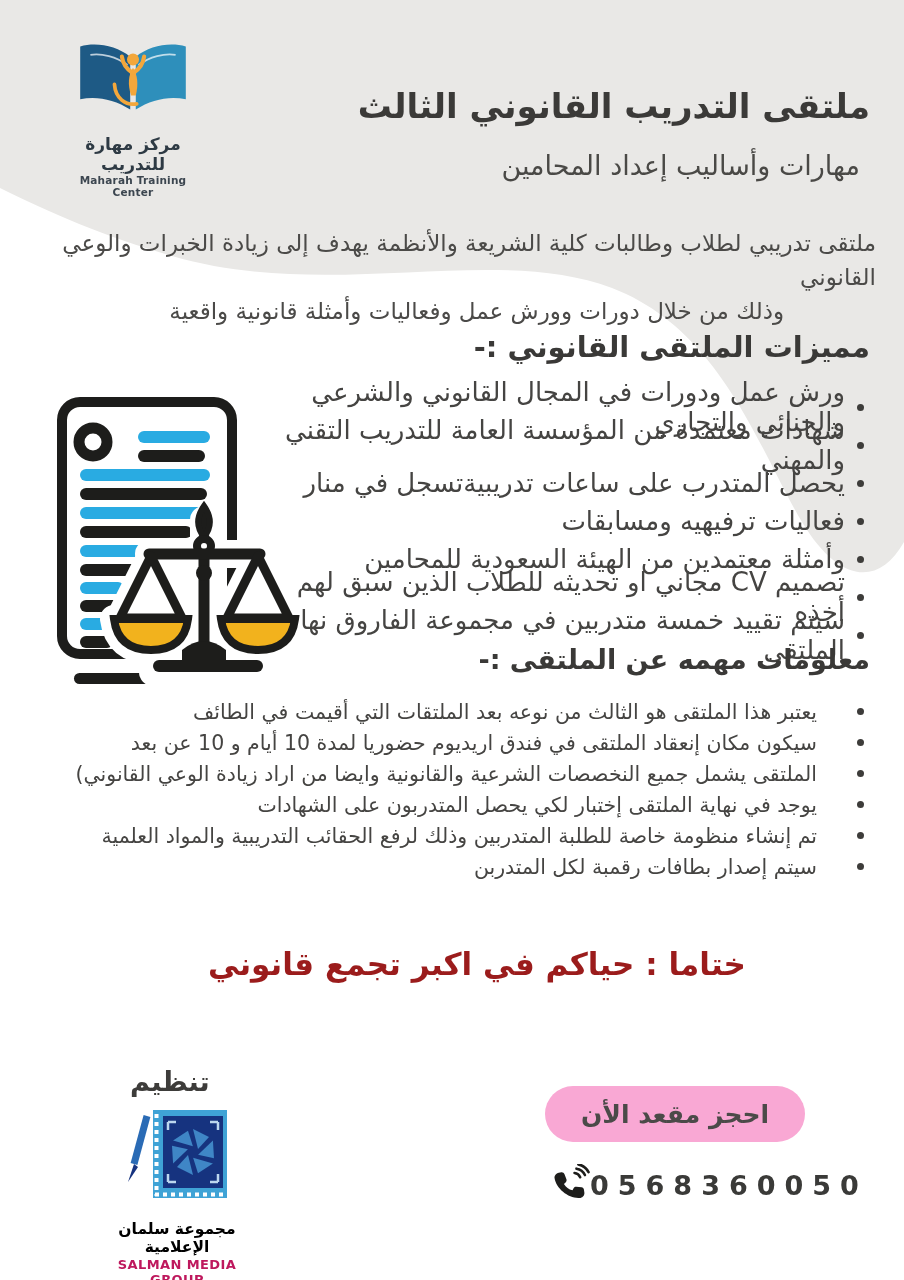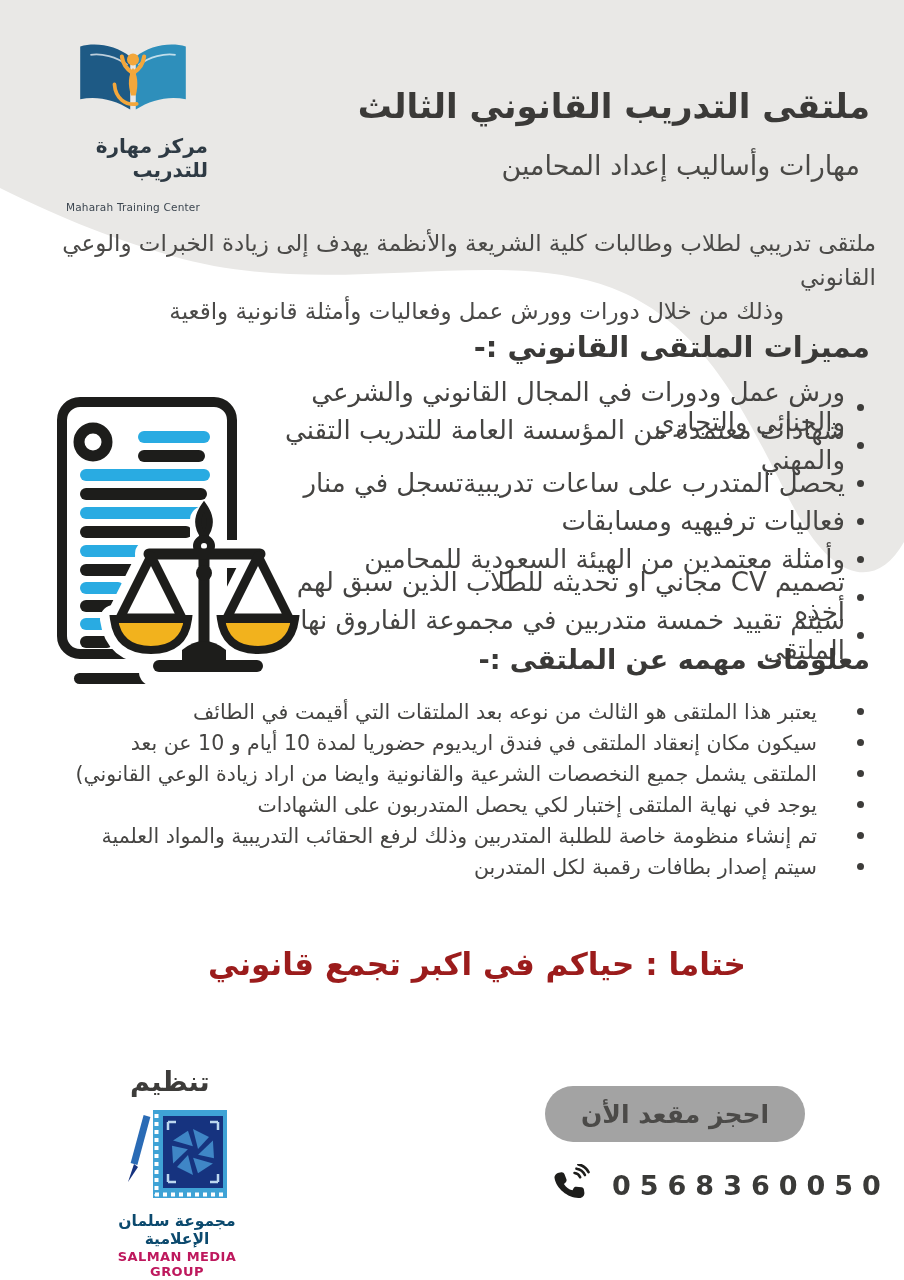--- a/index.html
+++ b/index.html
@@ -6,22 +6,22 @@
   .page{
     position:relative;width:904px;height:1280px;margin:0 auto;
     background:#ffffff;overflow:hidden;direction:rtl;
     font-family:"DejaVu Sans","Liberation Sans",sans-serif;
   }
   .bg-svg{position:absolute;inset:0;z-index:0;}
   .layer{position:absolute;z-index:1;}
 
   
   .maharah{left:58px;top:40px;width:150px;text-align:center;}
-  .maharah .ar{font-size:20px;font-weight:bold;color:#2e3a44;margin-top:2px;text-align:right;}
-  .maharah .en{font-size:10.5px;font-weight:normal;color:#3c4650;margin-top:19px;letter-spacing:.2px;}
+  .maharah .ar{font-size:17px;font-weight:bold;color:#2e3a44;margin-top:2px;}
+  .maharah .en{font-size:10.5px;font-weight:bold;color:#3c4650;margin-top:0;letter-spacing:.2px;}
 
   .page-title{top:86px;right:34px;font-size:34px;font-weight:bold;color:#3b3a38;}
   .page-subtitle{top:150px;right:44px;font-size:27px;color:#4a4946;}
 
   .intro{top:226px;right:28px;width:860px;text-align:right;font-size:23px;color:#4b4a48;line-height:34px;}
   .intro .l2{margin-right:92px;}
 
   .sec-heading{font-size:29px;font-weight:bold;color:#3a3937;}
   .features-heading{top:330px;right:34px;}
   .info-heading{top:644px;right:34px;font-size:27px;}
@@ -33,30 +33,30 @@
   .features-list .li-row{justify-content:flex-start;height:38px;font-size:26px;color:#454442;}
   .info-list .li-row{justify-content:flex-start;height:31px;font-size:20.5px;color:#454442;gap:28px;}
   .dot{flex:0 0 auto;width:7px;height:7px;border-radius:50%;background:#3d3c3a;margin-left:12px;}
 
   .illustration{left:52px;top:388px;width:250px;height:312px;}
 
   .closing{top:946px;left:0;right:0;text-align:center;font-size:31px;font-weight:bold;color:#9b1c1c;transform:translateX(25px);}
 
   .organize-label{top:1066px;left:130px;font-size:27px;font-weight:bold;color:#3d3c3a;}
   .salman{top:1106px;left:92px;width:170px;text-align:center;}
-  .salman .ar{font-size:15.5px;font-weight:bold;color:#0c4a6e;margin-top:2px;text-align:center;}
+  .salman .ar{font-size:15.5px;font-weight:bold;color:#000000;margin-top:10px;text-align:center;}
   .salman .en{font-size:13px;font-weight:bold;color:#be185d;margin-top:1px;letter-spacing:.4px;}
 
   .cta-button{
     position:absolute;top:1086px;left:545px;width:260px;height:56px;z-index:1;
-    border:none;border-radius:28px;background:#a3a3a3;cursor:pointer;
+    border:none;border-radius:28px;background:#f9a8d4;cursor:pointer;
     font-family:inherit;font-size:25px;font-weight:bold;color:#4b4a48;
     display:flex;align-items:center;justify-content:center;
   }
-  .phone-row{top:1164px;left:548px;display:flex;align-items:center;gap:22px;direction:ltr;}
+  .phone-row{top:1164px;left:548px;display:flex;align-items:center;direction:ltr;}
   .phone-number{font-size:27px;font-weight:bold;color:#3a3a38;letter-spacing:9px;font-family:"DejaVu Sans","Liberation Sans",sans-serif;}
 </style>
 </head>
 <body>
 
 <div class="page">
 
   <svg class="bg-svg" width="904" height="1280" viewBox="0 0 904 1280" aria-hidden="true">
     <path d="M0,0 H904 V542 C878,588 838,582 802,522 C760,452 722,330 612,288 C492,243 330,302 172,256 C106,237 48,212 0,188 Z" fill="#e9e8e6"></path>
   </svg>

